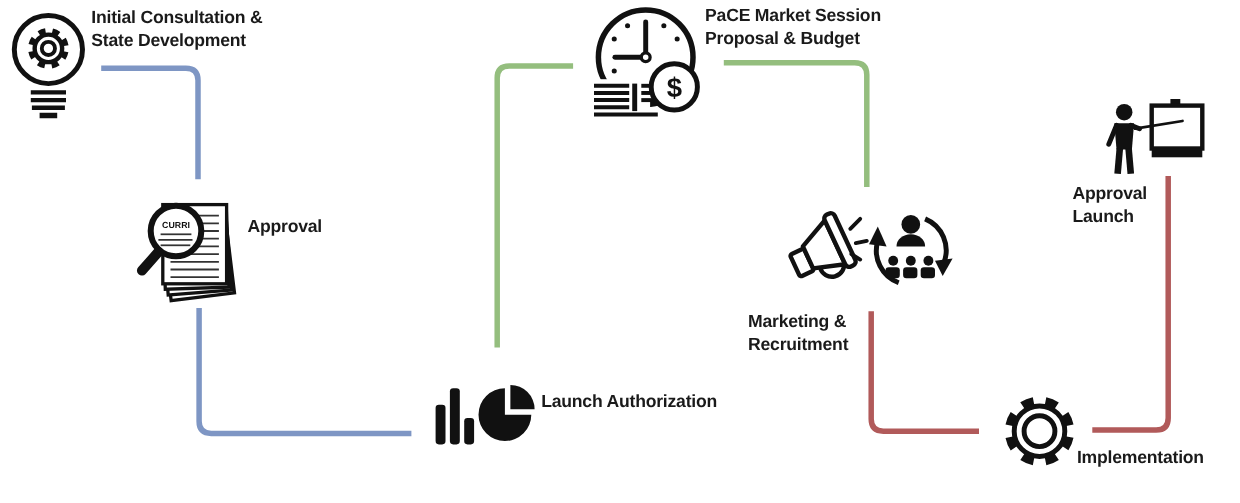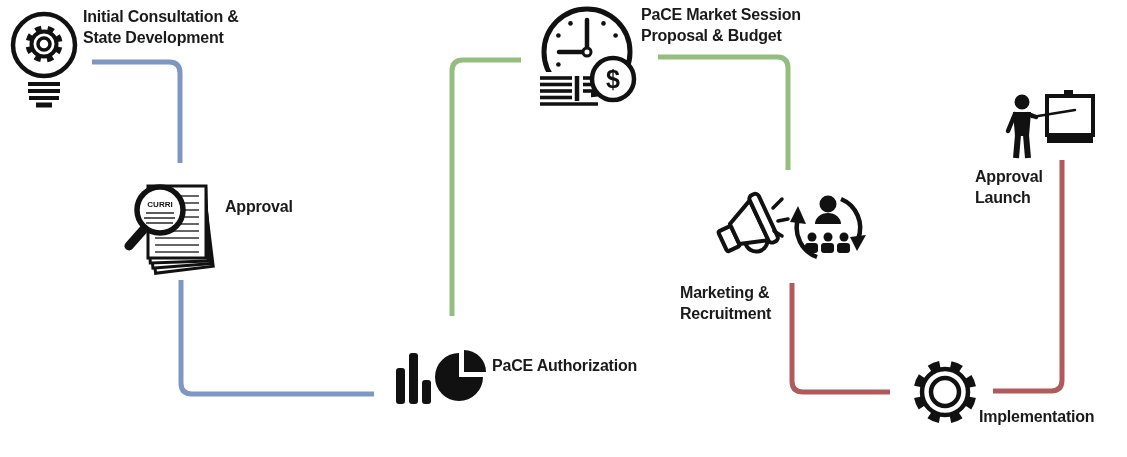--- a/index.html
+++ b/index.html
@@ -173,21 +173,21 @@
   <div class="label" style="left:83px;top:6px">
     <div>Initial Consultation &amp;</div>
     <div>State Development</div>
   </div>
 
   <div class="label" style="left:225px;top:196px">
     <div>Approval</div>
   </div>
 
   <div class="label" style="left:492px;top:355px">
-    <div>PaCE Authorization</div>
+    <div>Launch Authorization</div>
   </div>
 
   <div class="label" style="left:641px;top:4px">
     <div>PaCE Market Session</div>
     <div>Proposal &amp; Budget</div>
   </div>
 
   <div class="label" style="left:680px;top:282px">
     <div>Marketing &amp;</div>
     <div>Recruitment</div>

